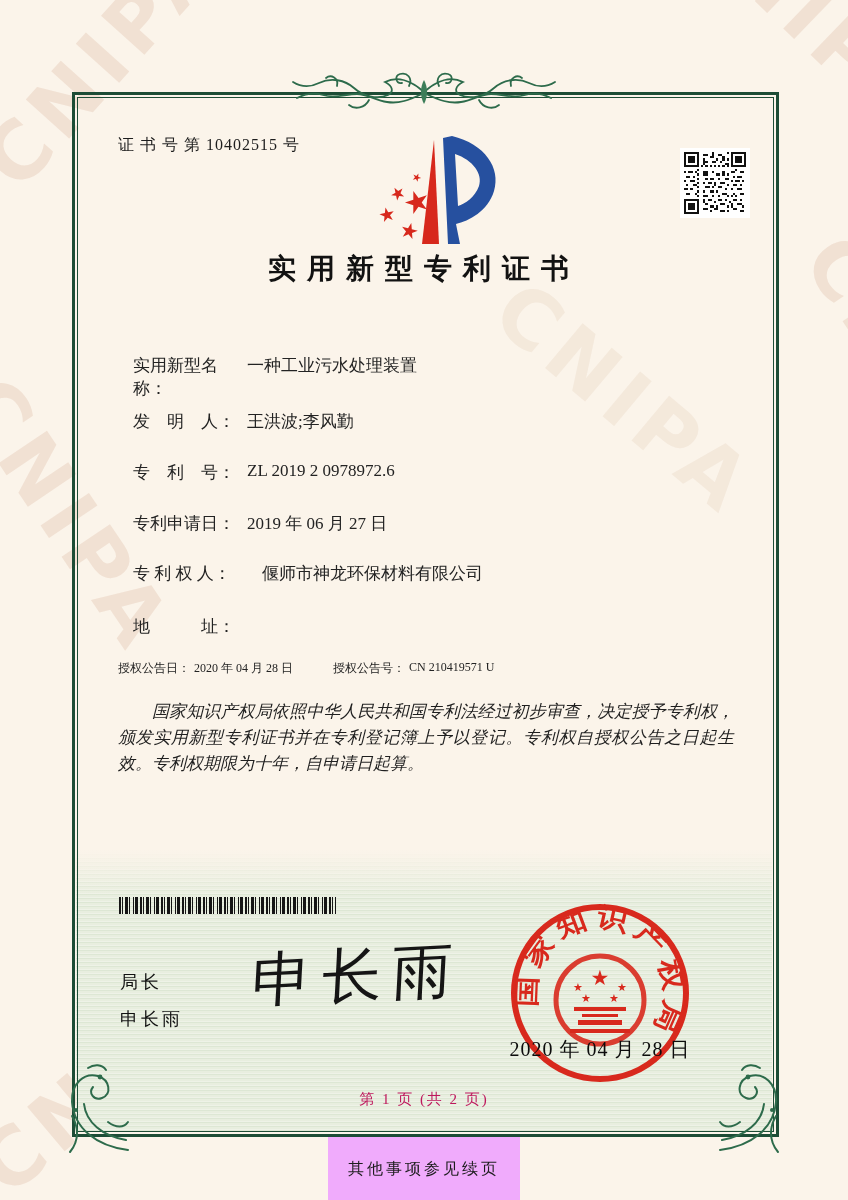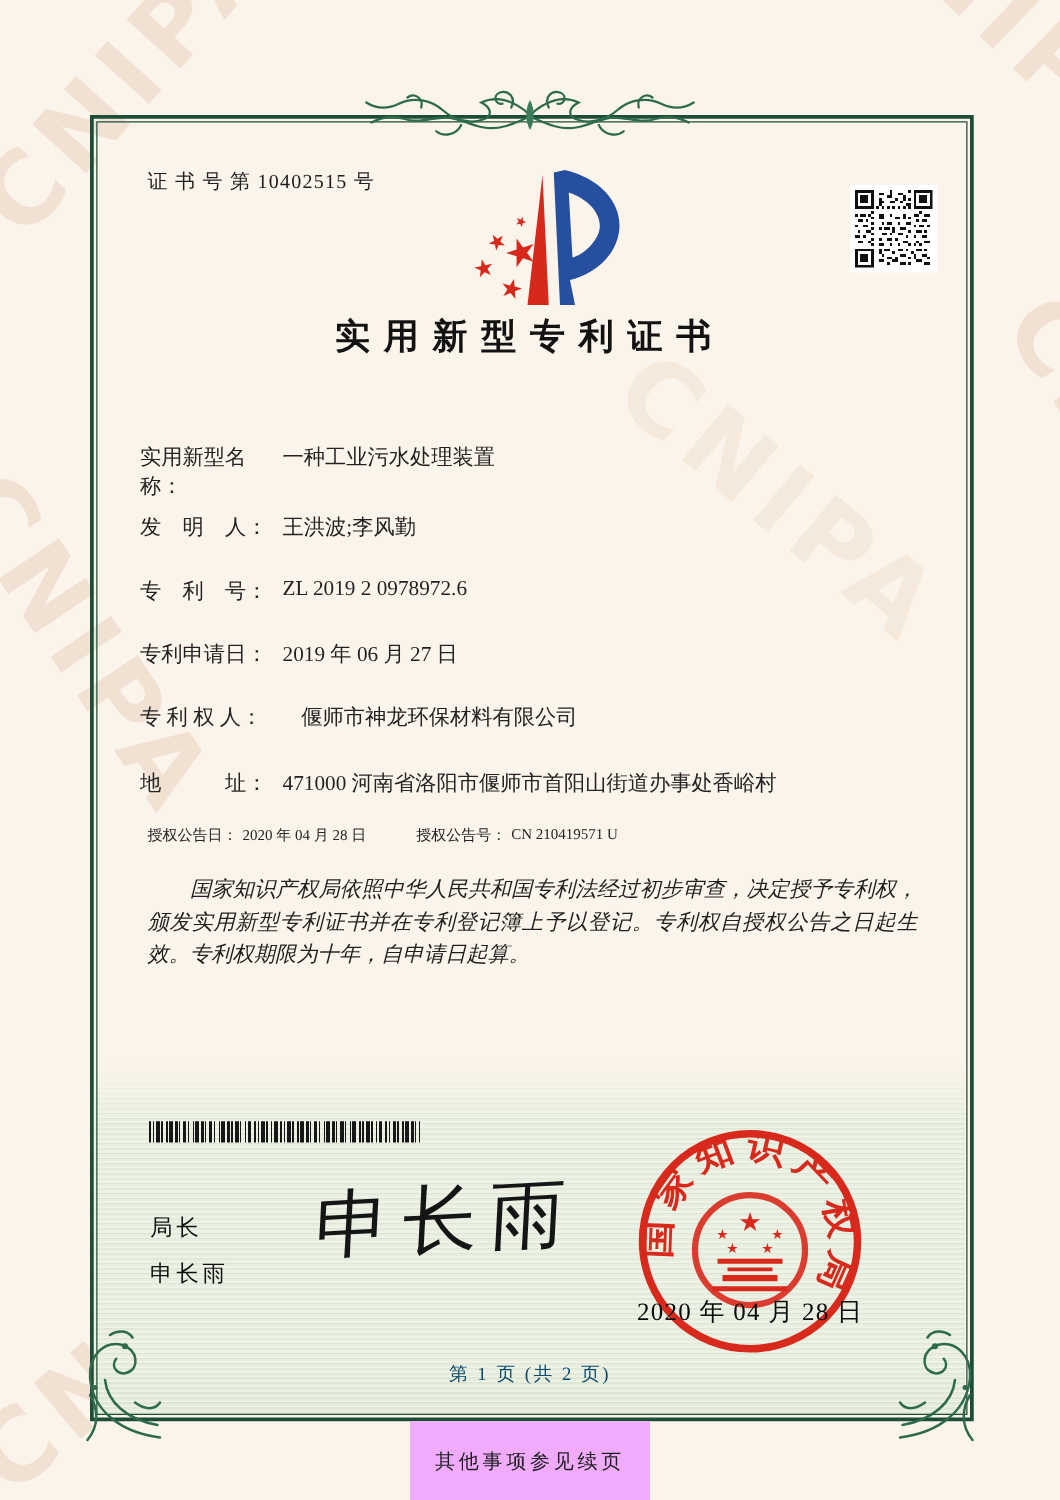--- a/index.html
+++ b/index.html
@@ -43,21 +43,21 @@
   
   .cert-no{position:absolute;left:118px;top:135px;z-index:3;font-size:16px;letter-spacing:1px;color:#1e1e1e;}
   .qr{position:absolute;left:680px;top:148px;width:70px;height:70px;background:#fff;z-index:3;
       display:flex;align-items:center;justify-content:center;}
   .logo{position:absolute;left:354px;top:134px;width:154px;height:118px;z-index:3;}
   .title{
     position:absolute;left:0;right:0;top:250px;z-index:3;text-align:center;
     font-size:28px;font-weight:bold;letter-spacing:11px;color:#121212;
   }
   
-  .field{position:absolute;left:112px;z-index:3;display:flex;font-size:17px;color:#232323;}
+  .field{position:absolute;left:133px;z-index:3;display:flex;font-size:17px;color:#232323;}
   .field .lbl{flex:none;width:114px;}
   .f0{top:354px;} .f1{top:410px;} .f2{top:461px;} .f3{top:512px;} .f4{top:562px;gap:15px;} .f5{top:615px;}
   .grant{position:absolute;left:118px;top:660px;z-index:3;display:flex;font-size:12px;color:#232323;}
   .grant .lbl{flex:none;}
   .grant .gap{width:40px;flex:none;}
   .grant .val{margin-left:4px;}
   
   .paras{
     position:absolute;left:118px;top:699px;width:616px;z-index:3;
     font-size:17px;line-height:26px;text-align:justify;font-style:italic;color:#1f1f1f;
@@ -79,21 +79,21 @@
   .autograph{
     position:absolute;left:252px;top:936px;z-index:3;
     font-size:60px;letter-spacing:10px;color:#151515;
     transform:rotate(-3deg) skewX(-6deg);
   }
   .seal{position:absolute;left:506px;top:899px;width:188px;height:188px;z-index:3;}
   .seal-date{
     position:absolute;left:504px;top:1036px;width:192px;z-index:4;text-align:center;
     font-size:20px;letter-spacing:1px;color:#0c0c0c;
   }
-  .page-info{position:absolute;left:0;right:0;top:1090px;z-index:3;text-align:center;font-size:15px;letter-spacing:2px;color:#0c4a6e;}
+  .page-info{position:absolute;left:0;right:0;top:1090px;z-index:3;text-align:center;font-size:15px;letter-spacing:2px;color:#be185d;}
   .note{
     position:absolute;left:50%;top:1137px;transform:translateX(-50%);z-index:3;
     background:#f0abfc;padding:22px 20px;font-size:16px;letter-spacing:3px;color:#1d1d1d;
   }
 </style>
 </head>
 <body>
 
 <div class="wm wm1">CNIPA</div>
 <div class="wm wm2">CNIPA</div>
@@ -190,21 +190,20 @@
 <div class="field f3">
   <span class="lbl">专利申请日：</span>
   <span class="val">2019 年 06 月 27 日</span>
 </div>
 <div class="field f4">
   <span class="lbl">专 利 权 人：</span>
   <span class="val">偃师市神龙环保材料有限公司</span>
 </div>
 <div class="field f5">
   <span class="lbl">地　　　址：</span>
-  <span class="val">471000 河南省洛阳市偃师市首阳山街道办事处香峪村</span>
 </div>
 
 <div class="grant">
   <span class="lbl">授权公告日：</span>
   <span class="val">2020 年 04 月 28 日</span>
   <span class="gap"></span>
   <span class="lbl">授权公告号：</span>
   <span class="val">CN 210419571 U</span>
 </div>
 

